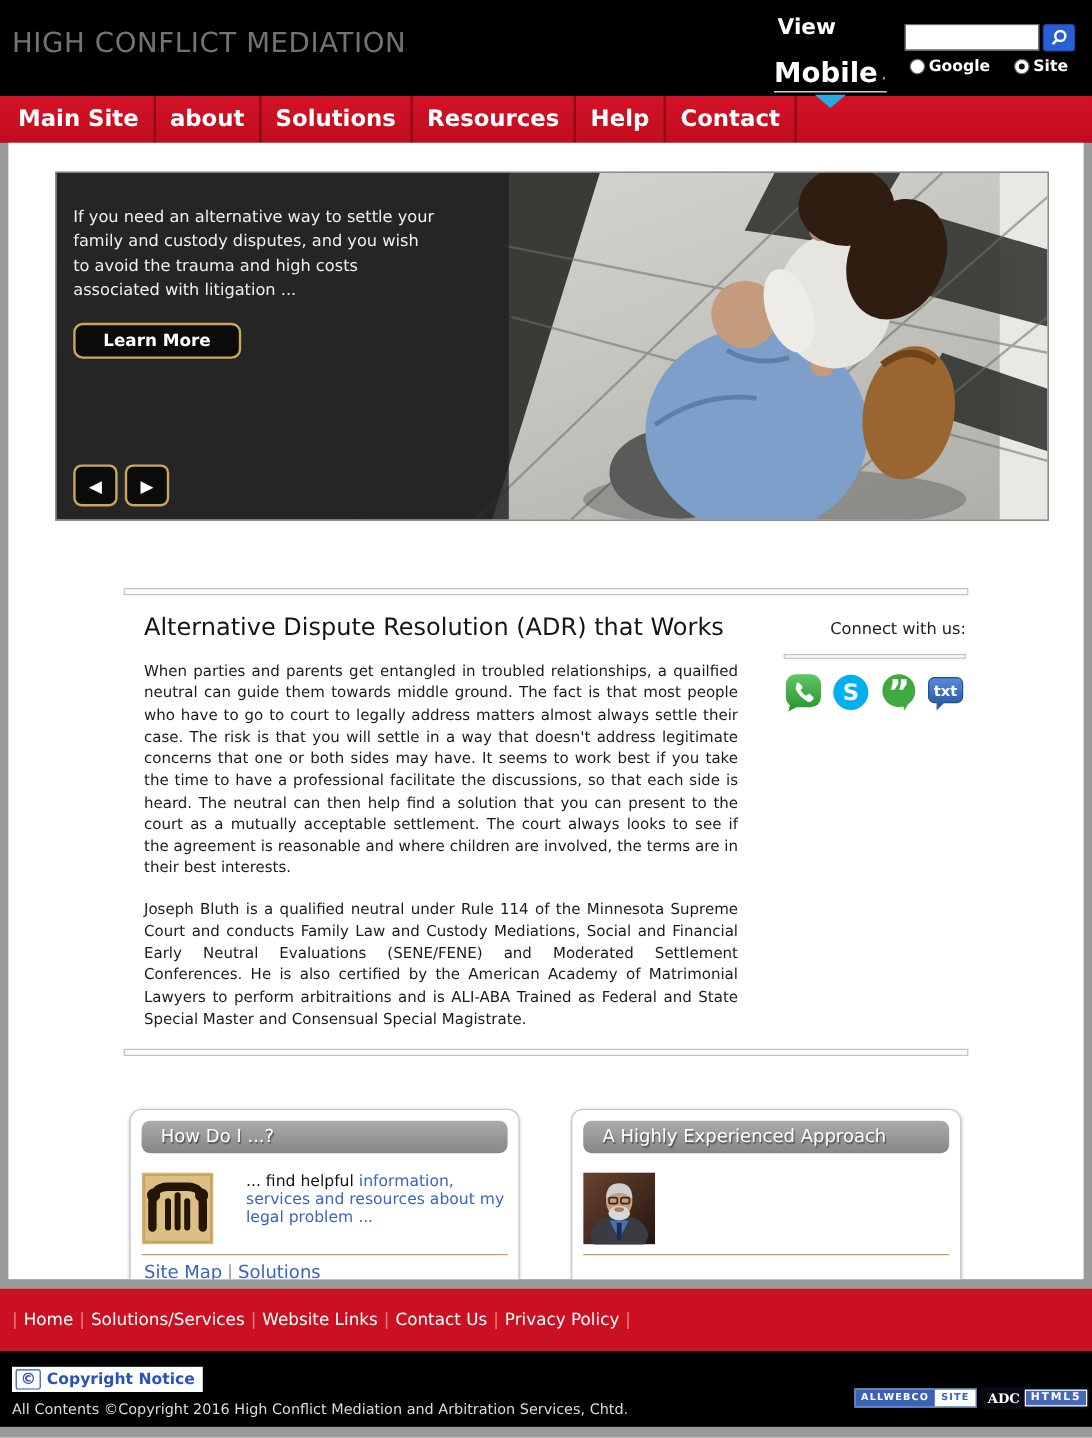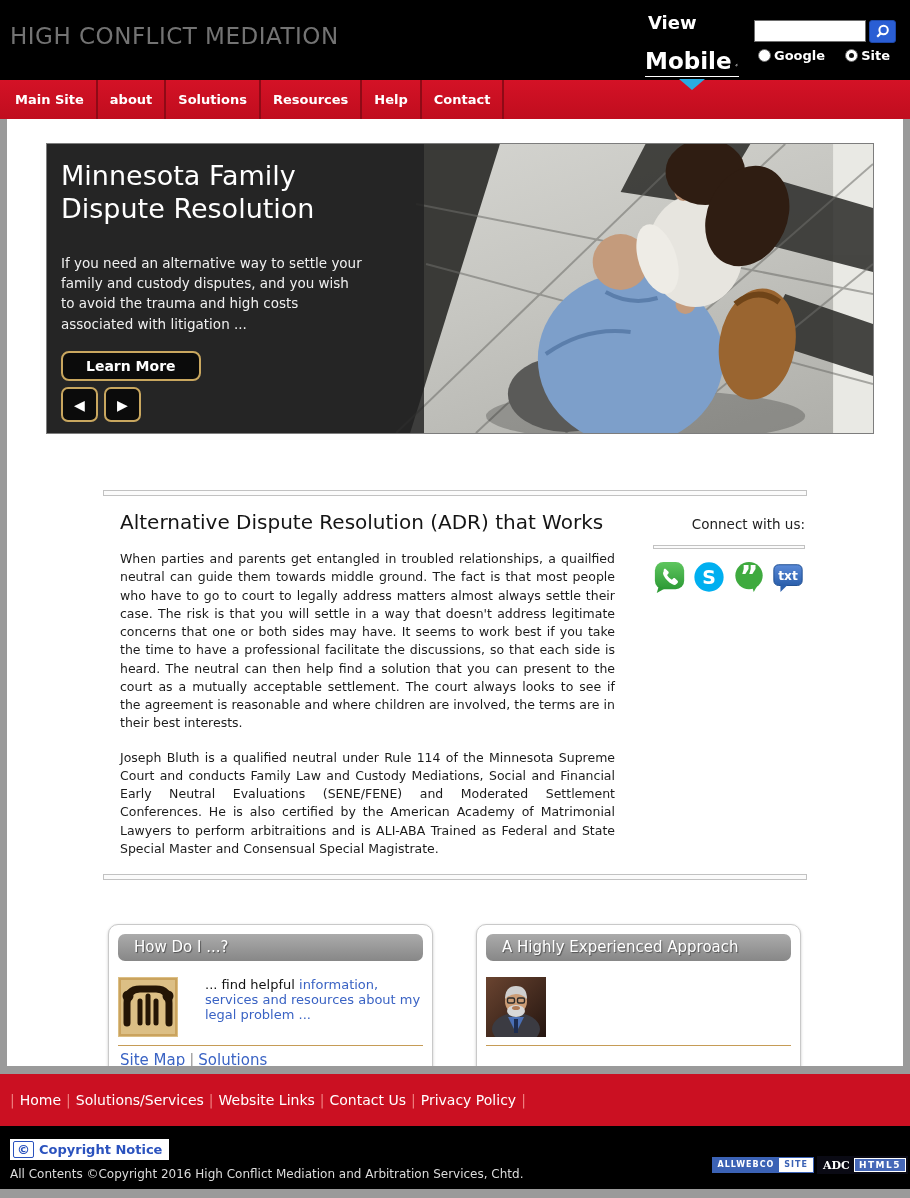--- a/index.html
+++ b/index.html
@@ -22,21 +22,21 @@
   .search-input{width:104px;height:20px;border:1px solid #6e6e6e;background:#fff;padding:0 3px;outline:none;}
   .search-btn{width:27px;height:23px;margin-left:3px;background:#2a5ed4;border:1px solid #1d47a8;border-radius:3px;
               display:flex;align-items:center;justify-content:center;padding:0;cursor:pointer;}
   .radio-row{display:flex;gap:20px;margin-top:5px;margin-left:4px;color:#fff;font-weight:bold;font-size:13px;}
   .radio-row label{display:flex;align-items:center;cursor:pointer;}
   .radio{width:11px;height:11px;border-radius:50%;background:#fff;border:1px solid #666;margin-right:3px;position:relative;}
   .radio.checked::after{content:"";position:absolute;left:3px;top:3px;width:5px;height:5px;border-radius:50%;background:#111;}
 
   
   .main-nav{height:39px;background:linear-gradient(#d41226,#c00d1e);display:flex;}
-  .nav-item{line-height:39px;padding:0 12px;color:#fff;font-weight:bold;font-size:13px;
+  .nav-item{line-height:39px;padding:0 12px;color:#fff;font-weight:bold;font-size:19px;
             border-right:2px solid #8f0a16;cursor:pointer;white-space:nowrap;}
   .nav-item:first-child{padding-left:15px;}
 
   
   .page{margin:0 7px;background:#fff;height:947px;position:relative;overflow:hidden;}
 
   
   .hero{position:relative;margin:24px 29px 0 39px;height:289px;border:1px solid #7d7d7d;overflow:hidden;background:#bdbdb9;}
   .hero-art{position:absolute;left:0;top:0;width:100%;height:100%;}
   .hero-overlay{position:absolute;left:0;top:0;bottom:0;width:377px;background:rgba(33,33,33,.82);
@@ -187,21 +187,20 @@
         <ellipse cx="650" cy="107" rx="48" ry="56" fill="#e7e5df"></ellipse>
         <ellipse cx="612" cy="115" rx="19" ry="36" fill="#eeece6" transform="rotate(-18 612 115)"></ellipse>
         <circle cx="638" cy="48" r="9" fill="#b98f72"></circle>
         <ellipse cx="660" cy="28" rx="40" ry="33" fill="#2f1d12"></ellipse>
         <ellipse cx="702" cy="72" rx="40" ry="52" fill="#2f1d12" transform="rotate(24 702 72)"></ellipse>
         <ellipse cx="712" cy="200" rx="38" ry="56" fill="#9a6530" transform="rotate(10 712 200)"></ellipse>
         <path d="M690 160 q22 -18 44 -2" stroke="#6f4418" stroke-width="6" fill="none"></path>
       </svg>
 
       <div class="hero-overlay">
-        <h1 class="hero-title">Minnesota Family Dispute Resolution</h1>
         <p class="hero-desc">If you need an alternative way to settle your family and custody disputes, and you wish to avoid the trauma and high costs associated with litigation ...</p>
         <a class="learn-more">Learn More</a>
         <div class="hero-arrows">
           <button>◀</button>
           <button>▶</button>
         </div>
       </div>
     </section>
 
     <div class="rule"></div>

